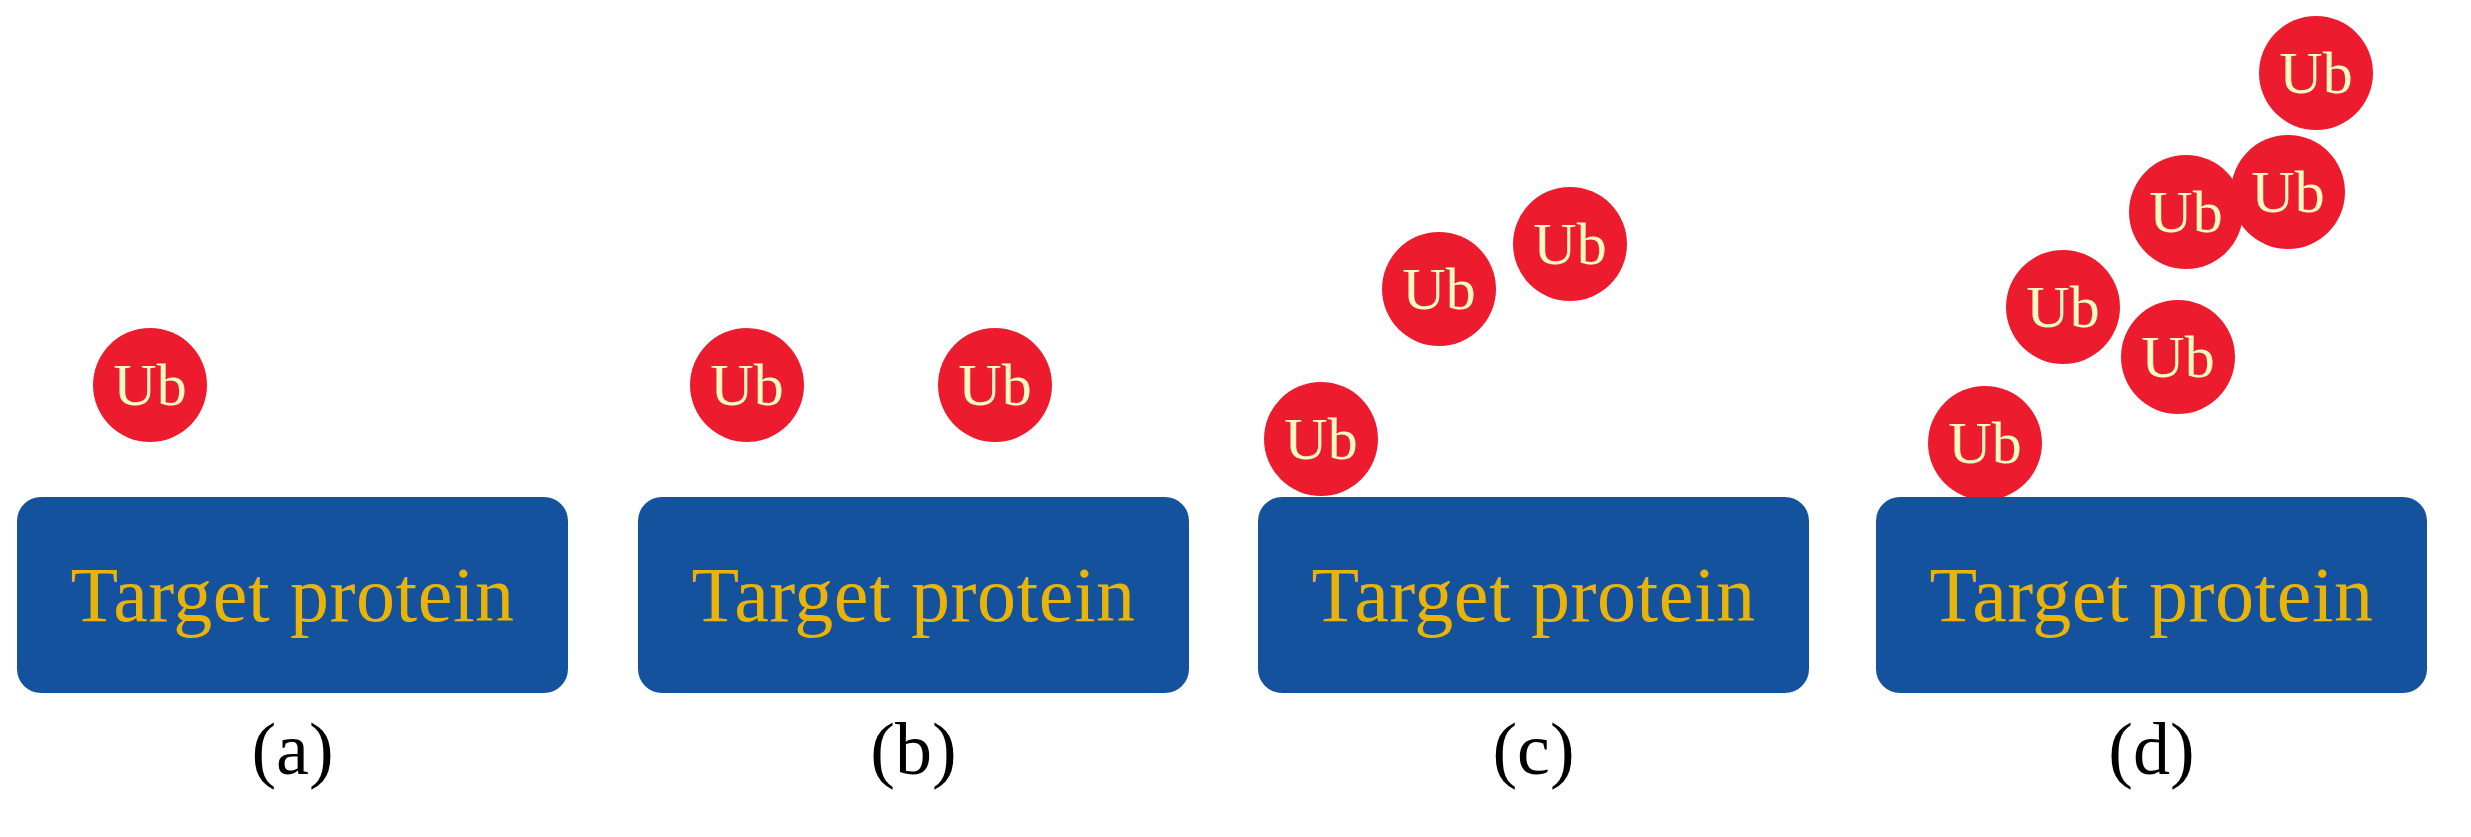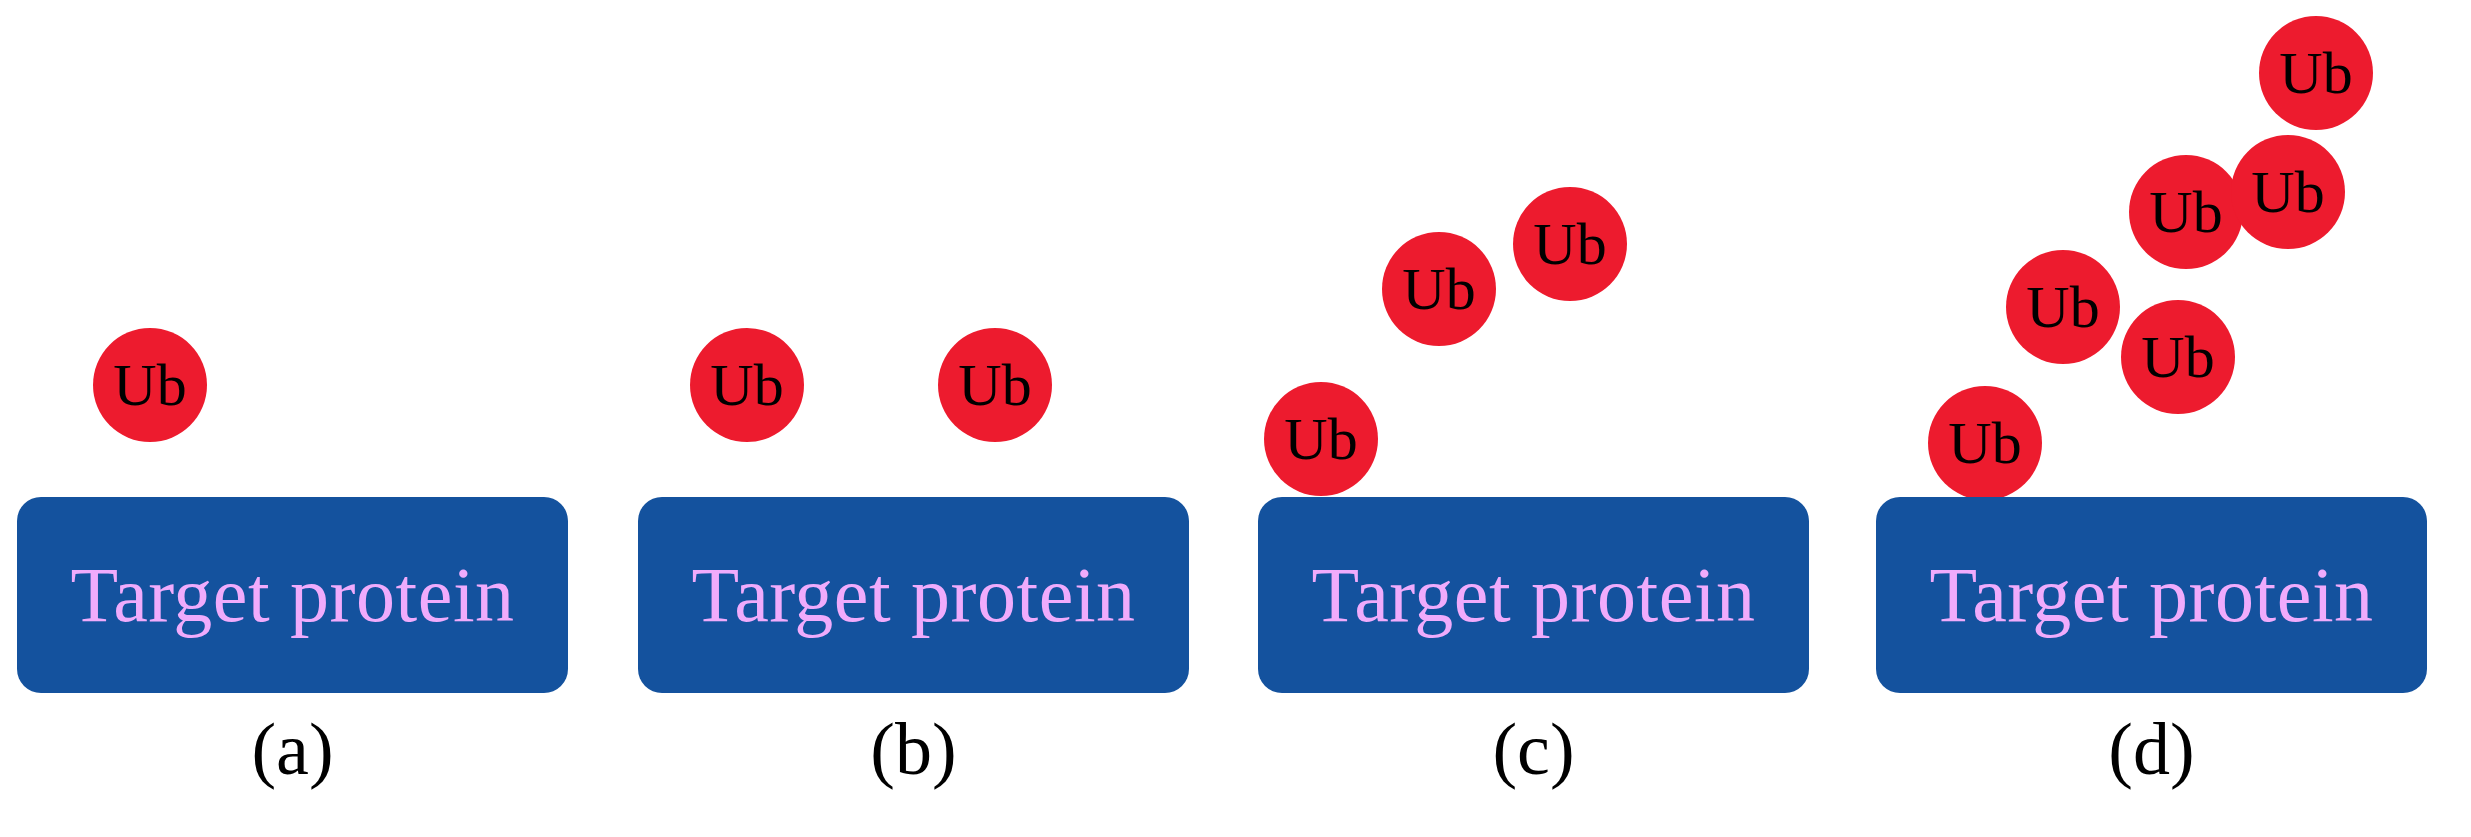--- a/index.html
+++ b/index.html
@@ -32,21 +32,21 @@
     height: 196px;
     background: var(--protein-color, #14529E);
     border-radius: 24px;
     box-sizing: border-box;
     display: flex;
     align-items: center;
     justify-content: center;
     z-index: 5;
   }
   .protein-label {
-    color: #f0abfc;
+    color: #eab308;
     font-family: "Liberation Serif", "DejaVu Serif", serif;
     font-size: 78px;
     line-height: 1;
     letter-spacing: 0.5px;
     white-space: nowrap;
     user-select: none;
     text-align: right;
   }
   
   .ub {
@@ -54,21 +54,21 @@
     width: 114px;
     height: 114px;
     border-radius: 50%;
     background: var(--ub-color, #ED1B2E);
     display: flex;
     align-items: center;
     justify-content: center;
     z-index: 3;
   }
   .ub-label {
-    color: #000000;
+    color: #fef9c3;
     font-family: "Liberation Serif", "DejaVu Serif", serif;
     font-size: 60px;
     line-height: 1;
     white-space: nowrap;
     user-select: none;
   }
   
   .panel-caption {
     position: absolute;
     top: 712px;

